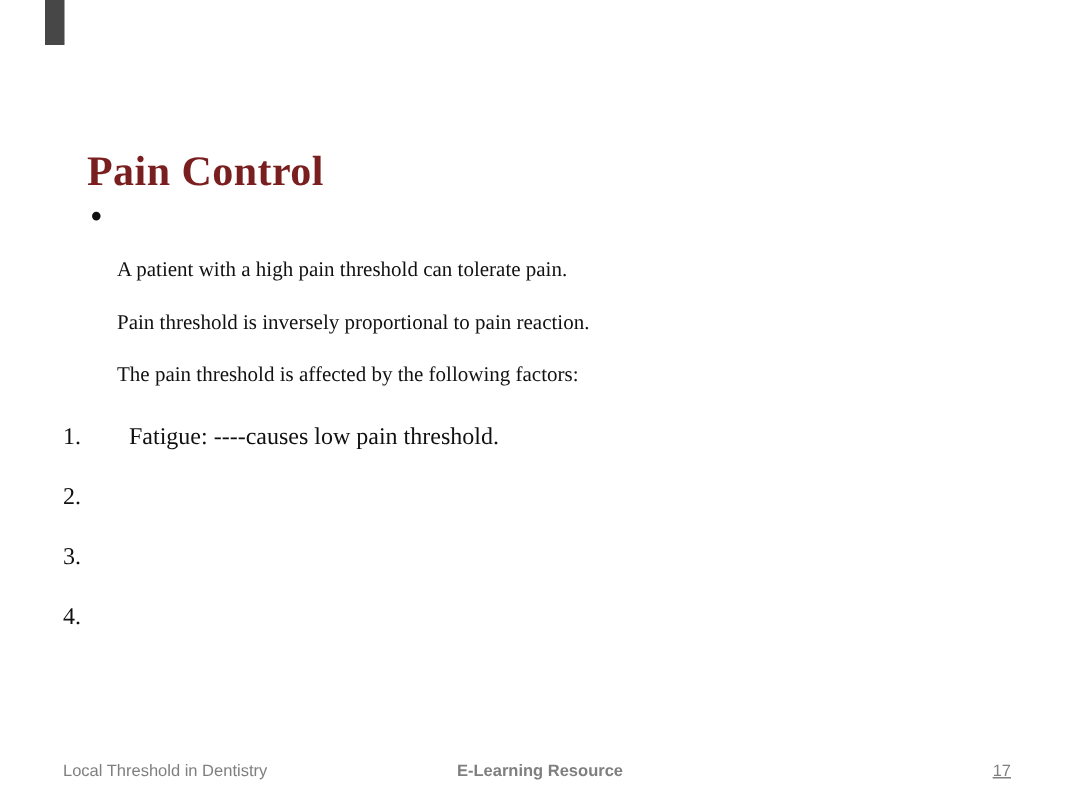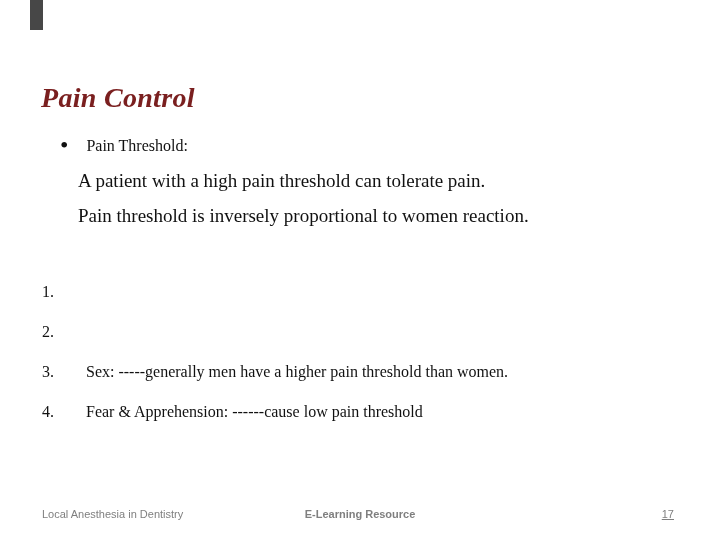--- a/index.html
+++ b/index.html
@@ -45,21 +45,21 @@
     margin-right: 18px;
   }
   .bullet-label {
     font-size: 16px;
     line-height: 20px;
   }
   .sublines {
     position: absolute;
     left: 78px;
     top: 172px;
-    font-size: 19px;
+    font-size: 14px;
   }
   .subline {
     line-height: 17px;
     margin-bottom: 18px;
   }
   .numbered {
     position: absolute;
     left: 42px;
     top: 282px;
     right: 30px;
@@ -86,46 +86,45 @@
   }
   .footer-left { position: absolute; left: 42px; top: 0; }
   .footer-center { position: absolute; left: 50%; top: 0; transform: translateX(-50%); font-weight: bold; }
   .footer-right { position: absolute; right: 46px; top: 0; text-decoration: underline; }
 </style>
 </head>
 <body>
 
 <div class="accent-bar"></div>
 
-<h1 class="title" style="margin:0;font-style:italic;">Pain Control</h1>
+<h1 class="title" style="margin:17px;">Pain Control</h1>
 
 <div class="bullet-row">
   <span class="bullet-glyph">•</span>
-  <span class="bullet-label">Pain Threshold:</span>
 </div>
 
 <div class="sublines">
   <div class="subline">A patient with a high pain threshold can tolerate pain.</div>
-  <div class="subline">Pain threshold is inversely proportional to women reaction.</div>
+  <div class="subline">Pain threshold is inversely proportional to pain reaction.</div>
+  <div class="subline">The pain threshold is affected by the following factors:</div>
 </div>
 
 <div class="numbered">
   <div class="num-row">
     <span class="num">1.</span>
+    <span class="num-text">Fatigue: ----causes low pain threshold.</span>
   </div>
   <div class="num-row">
     <span class="num">2.</span>
   </div>
   <div class="num-row">
     <span class="num">3.</span>
-    <span class="num-text">Sex: -----generally men have a higher pain threshold than women.</span>
   </div>
   <div class="num-row">
     <span class="num">4.</span>
-    <span class="num-text">Fear &amp; Apprehension: ------cause low pain threshold</span>
   </div>
 </div>
 
 <div class="footer">
-  <span class="footer-left">Local  Anesthesia in Dentistry</span>
+  <span class="footer-left">Local  Threshold in Dentistry</span>
   <span class="footer-center">E-Learning Resource</span>
   <span class="footer-right">17</span>
 </div>
 
 </body></html>

